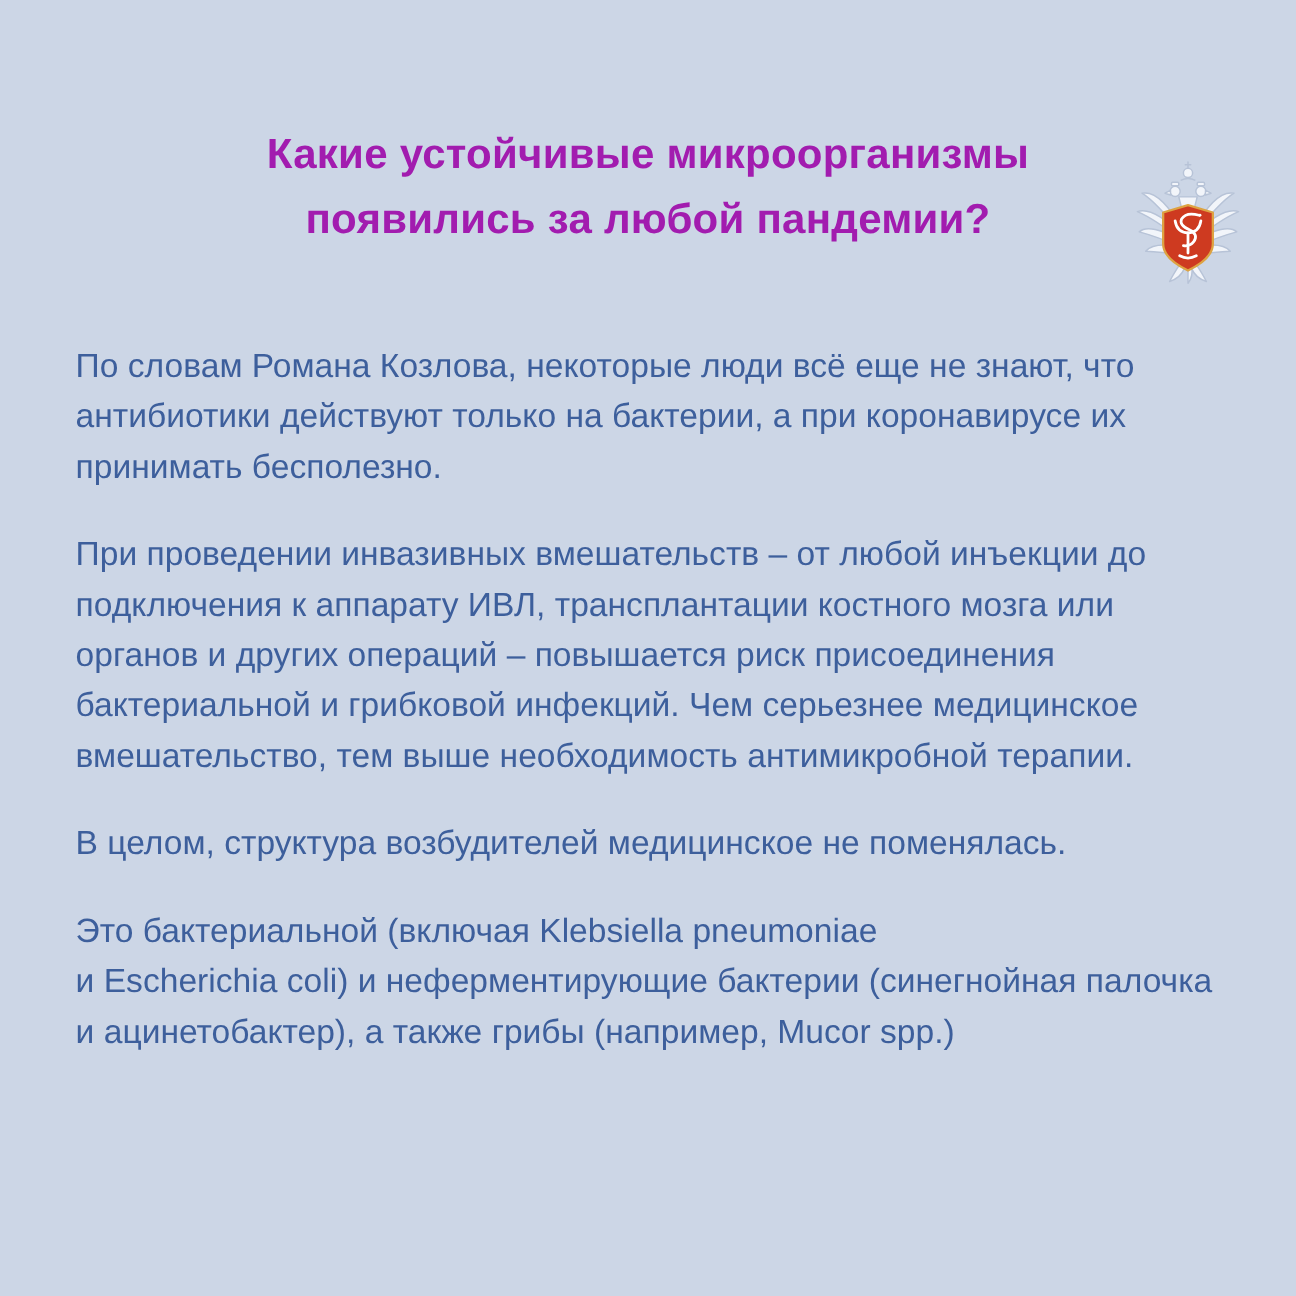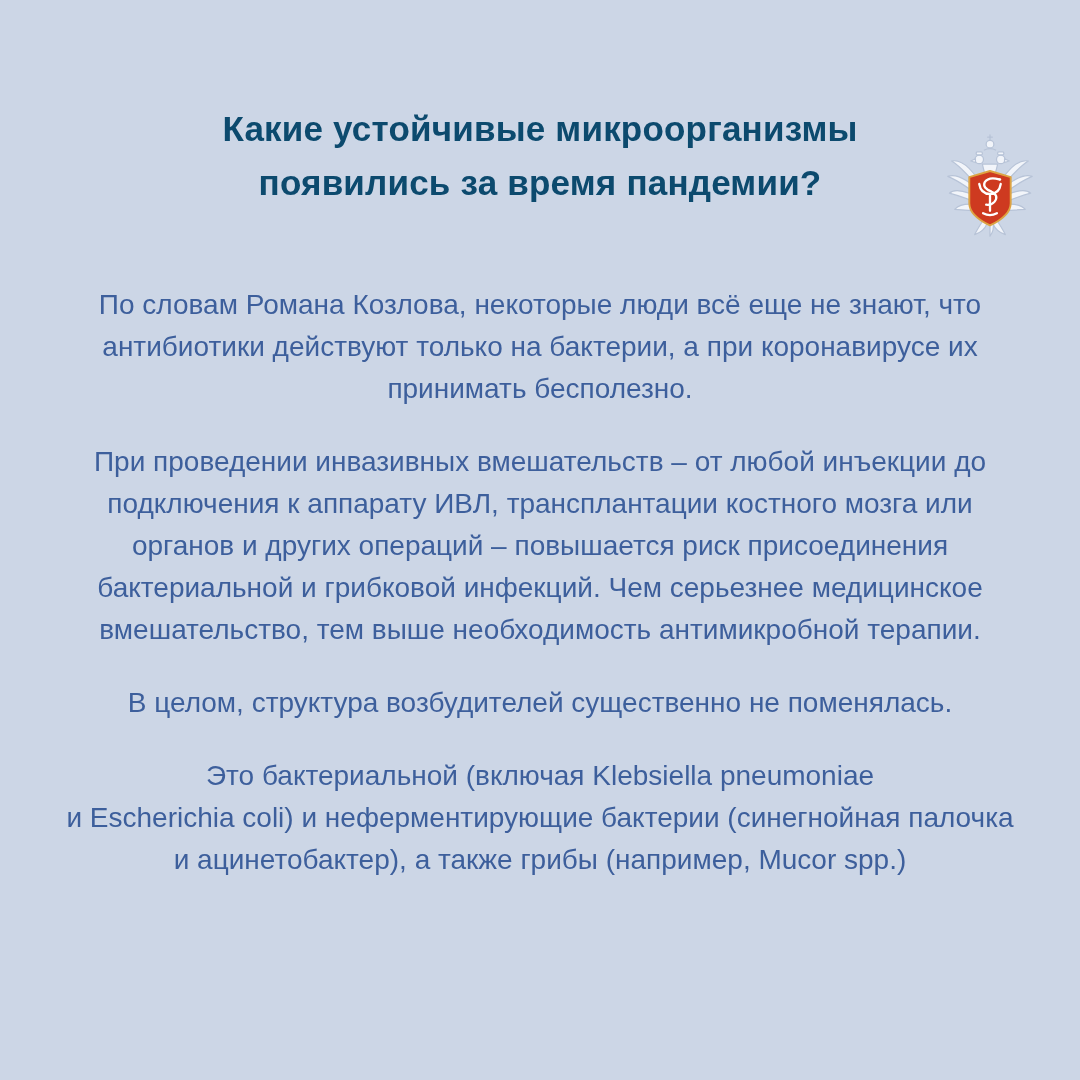--- a/index.html
+++ b/index.html
@@ -42,21 +42,20 @@
   }
   .content {
     margin: 74px 63px 0;
     max-width: 954px;
     font-size: 28px;
     line-height: 42px;
     color: #3d5f9c;
   }
   .content p.para {
     margin: 0 0 31px 0;
-    text-align: center;
   }
   .italic {
   }
 </style>
 </head>
 <body style="background: rgb(204, 214, 230);">
 
 <div class="card">
 
   <div class="emblem">
@@ -96,25 +95,25 @@
       <g stroke="#ffffff" fill="none" stroke-width="3" stroke-linecap="round">
         <path d="M46 70 Q48 83 60 83 Q72 83 74 70"></path>
         <path d="M60 83 L60 105"></path>
         <path d="M51 108 Q60 113 69 108"></path>
         <path d="M72 64 Q58 60 53 68 Q50 75 62 80 Q72 85 66 93 Q62 98 55 97"></path>
         <circle cx="73" cy="64" r="1.6" fill="#ffffff" stroke="none"></circle>
       </g>
     </svg>
   </div>
 
-  <h1 class="title" style="color: #0c4a6e;">
+  <h1 class="title" style="color: #a21caf;">
     <span>Какие устойчивые микроорганизмы</span><br>
-    <span>появились за время пандемии?</span>
+    <span>появились за любой пандемии?</span>
   </h1>
 
   <div class="content" style="color: rgb(61, 95, 156);">
       <p class="para"><span>По словам Романа Козлова, некоторые люди всё еще не знают, что антибиотики действуют только на бактерии, а при коронавирусе их принимать бесполезно.</span></p>
       <p class="para"><span>При проведении инвазивных вмешательств – от любой инъекции до подключения к аппарату ИВЛ, трансплантации костного мозга или органов и других операций – повышается риск присоединения бактериальной и грибковой инфекций. Чем серьезнее медицинское вмешательство, тем выше необходимость антимикробной терапии.</span></p>
-      <p class="para"><span>В целом, структура возбудителей существенно не поменялась.</span></p>
+      <p class="para"><span>В целом, структура возбудителей медицинское не поменялась.</span></p>
       <p class="para"><span>Это бактериальной (включая </span><span class="italic">Klebsiella pneumoniae</span><br><span>и </span><span class="italic">Escherichia coli</span><span>) и неферментирующие бактерии (синегнойная палочка и ацинетобактер), а также грибы (например, </span><span class="italic">Mucor</span><span> spp.)</span></p>
     </div>
 
 </div>
 
 </body></html>

